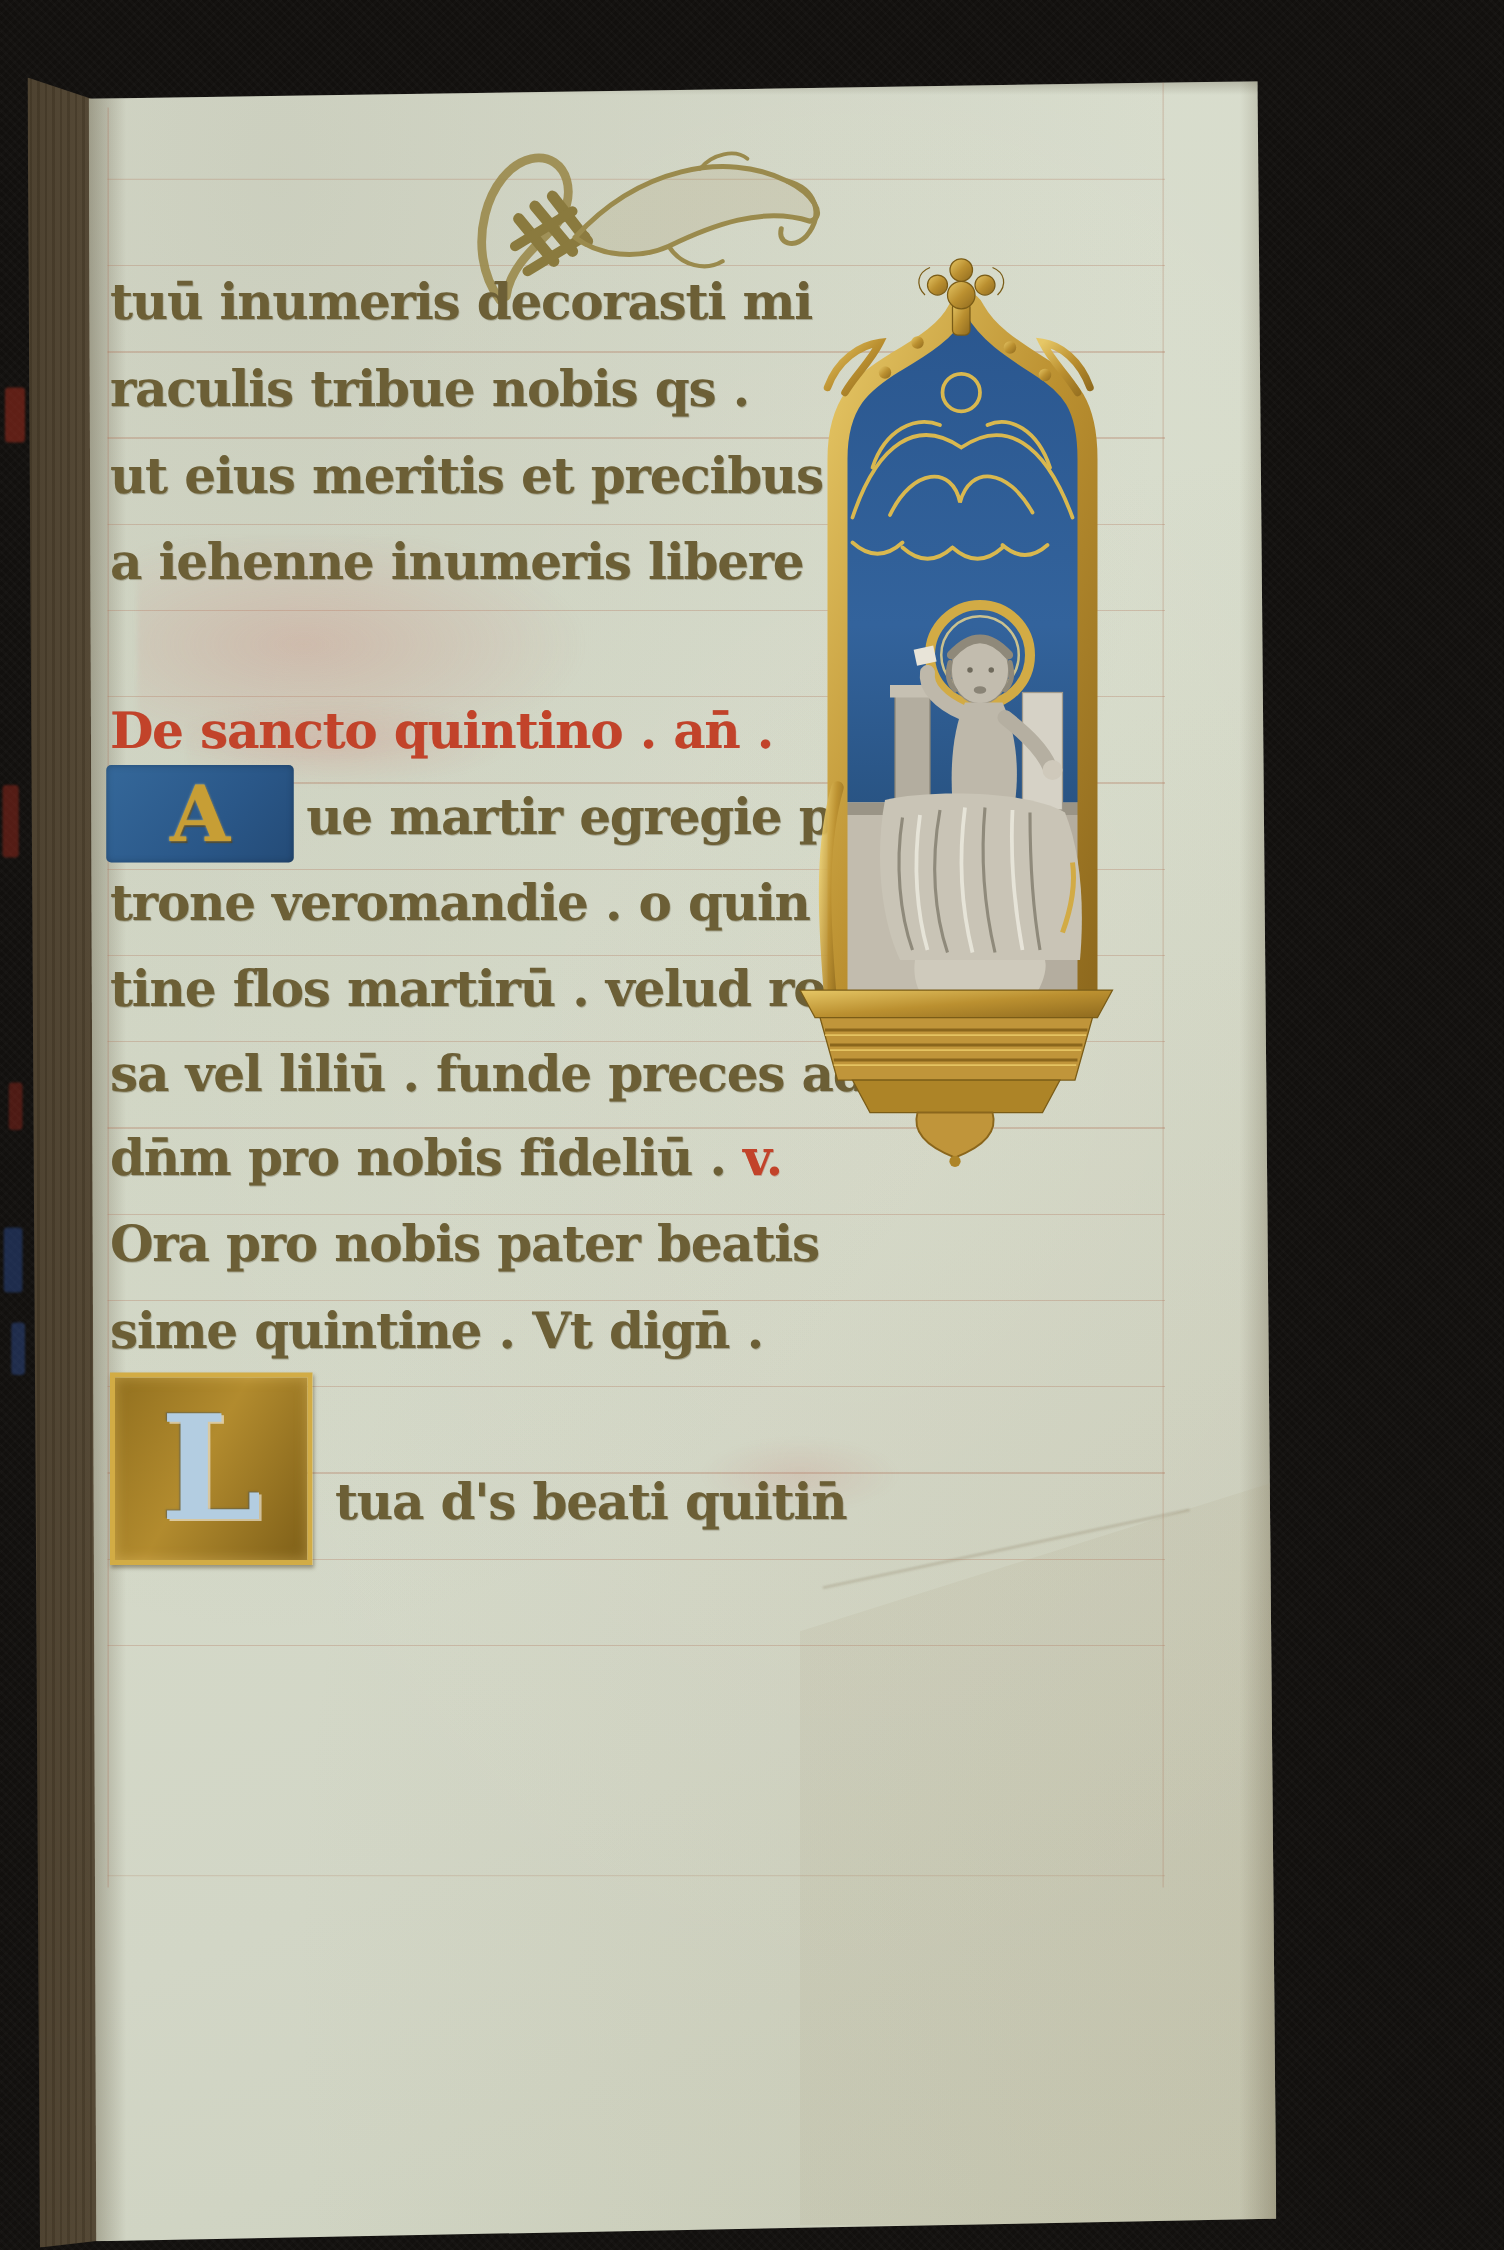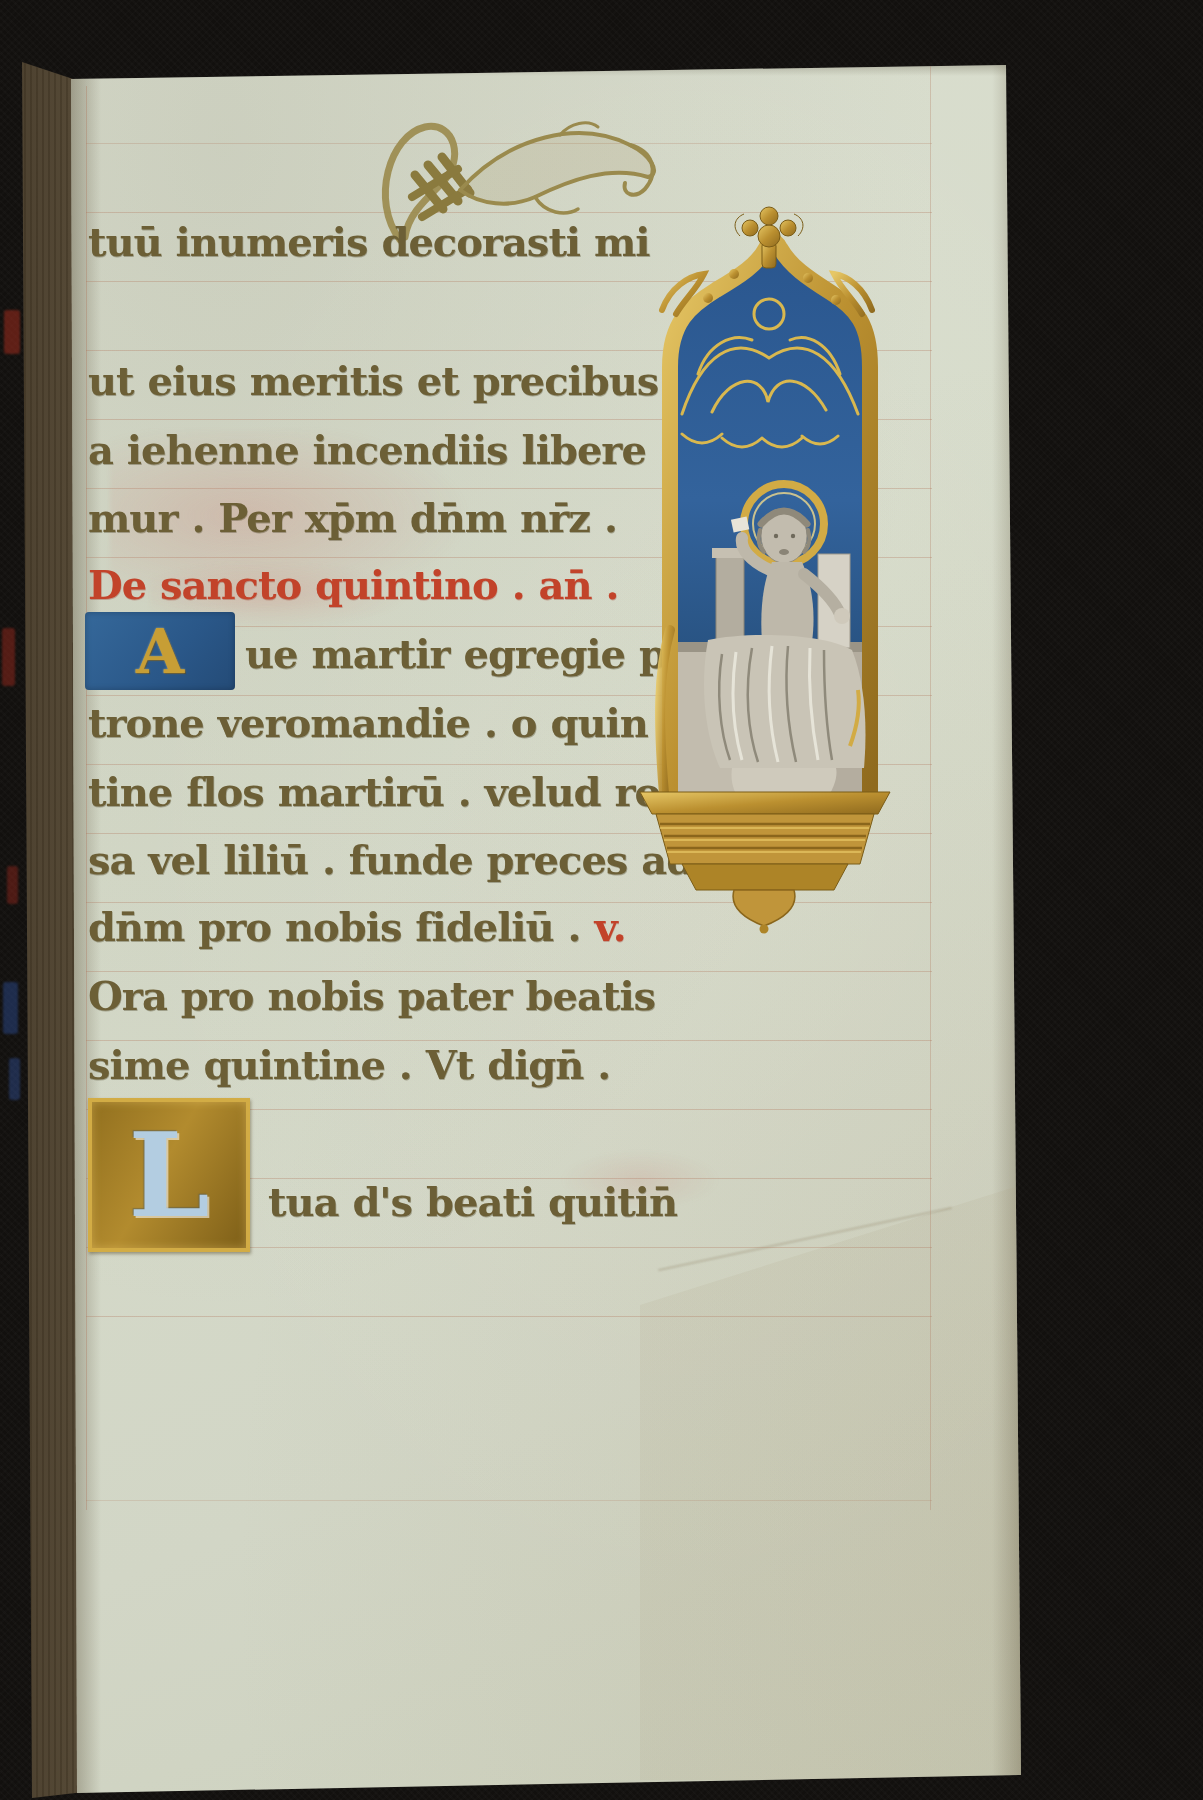--- a/index.html
+++ b/index.html
@@ -111,23 +111,23 @@
         <path d="M85 70 l28 34 M98 60 l30 36 M112 52 l28 36" stroke-width="9" stroke="#8a7a3e"></path>
         <path d="M82 92 l46 -28 M92 112 l46 -28" stroke-width="8" stroke="#8a7a3e"></path>
         <path d="M130 85 C180 30 250 15 300 40 C320 50 332 68 318 72 C280 60 240 75 205 92 C180 103 150 100 130 85" stroke-width="4" fill="rgba(154,138,77,.14)"></path>
         <path d="M300 40 C322 46 330 66 315 84 C305 94 292 90 295 78" stroke-width="4"></path>
         <path d="M205 92 C215 108 235 112 248 104" stroke-width="3.5"></path>
         <path d="M230 30 C240 18 258 14 268 22" stroke-width="3"></path>
       </g>
     </svg>
 
     <div class="t" style="top:218px"><span>tuū inumeris decorasti mi</span><span class="rd"></span></div>
+    <div class="t" style="top:288px"><span>raculis tribue nobis qs .</span><span class="rd"></span></div>
     <div class="t" style="top:357px"><span>ut eius meritis et precibus</span><span class="rd"></span></div>
-    <div class="t" style="top:426px"><span>a iehenne incendiis libere</span><span class="rd"></span></div>
-    <div class="t" style="top:494px"><span>mur . Per xp̄m dn̄m nr̄z .</span><span class="rd"></span></div>
+    <div class="t" style="top:426px"><span>a iehenne inumeris libere</span><span class="rd"></span></div>
     <div class="t" style="top:561px"><span></span><span class="rd">De sancto quintino . an̄ .</span></div>
     <div class="t" style="top:630px;left:245px"><span>ue martir egregie pa</span><span class="rd"></span></div>
     <div class="t" style="top:699px"><span>trone veromandie . o quin</span><span class="rd"></span></div>
     <div class="t" style="top:768px"><span>tine flos martirū . velud ro</span><span class="rd"></span></div>
     <div class="t" style="top:836px"><span>sa vel liliū . funde preces ad</span><span class="rd"></span></div>
     <div class="t" style="top:903px"><span>dn̄m pro nobis fideliū .</span><span class="rd gap">v.</span></div>
     <div class="t" style="top:1041px"><span>sime quintine . Vt dign̄ .</span><span class="rd"></span></div>
     <div class="t" style="top:972px"><span>Ora pro nobis pater beatis</span><span class="rd"></span></div>
     <div class="t" style="top:1178px;left:268px"><span>tua d's beati quitin̄</span><span class="rd"></span></div>
 

